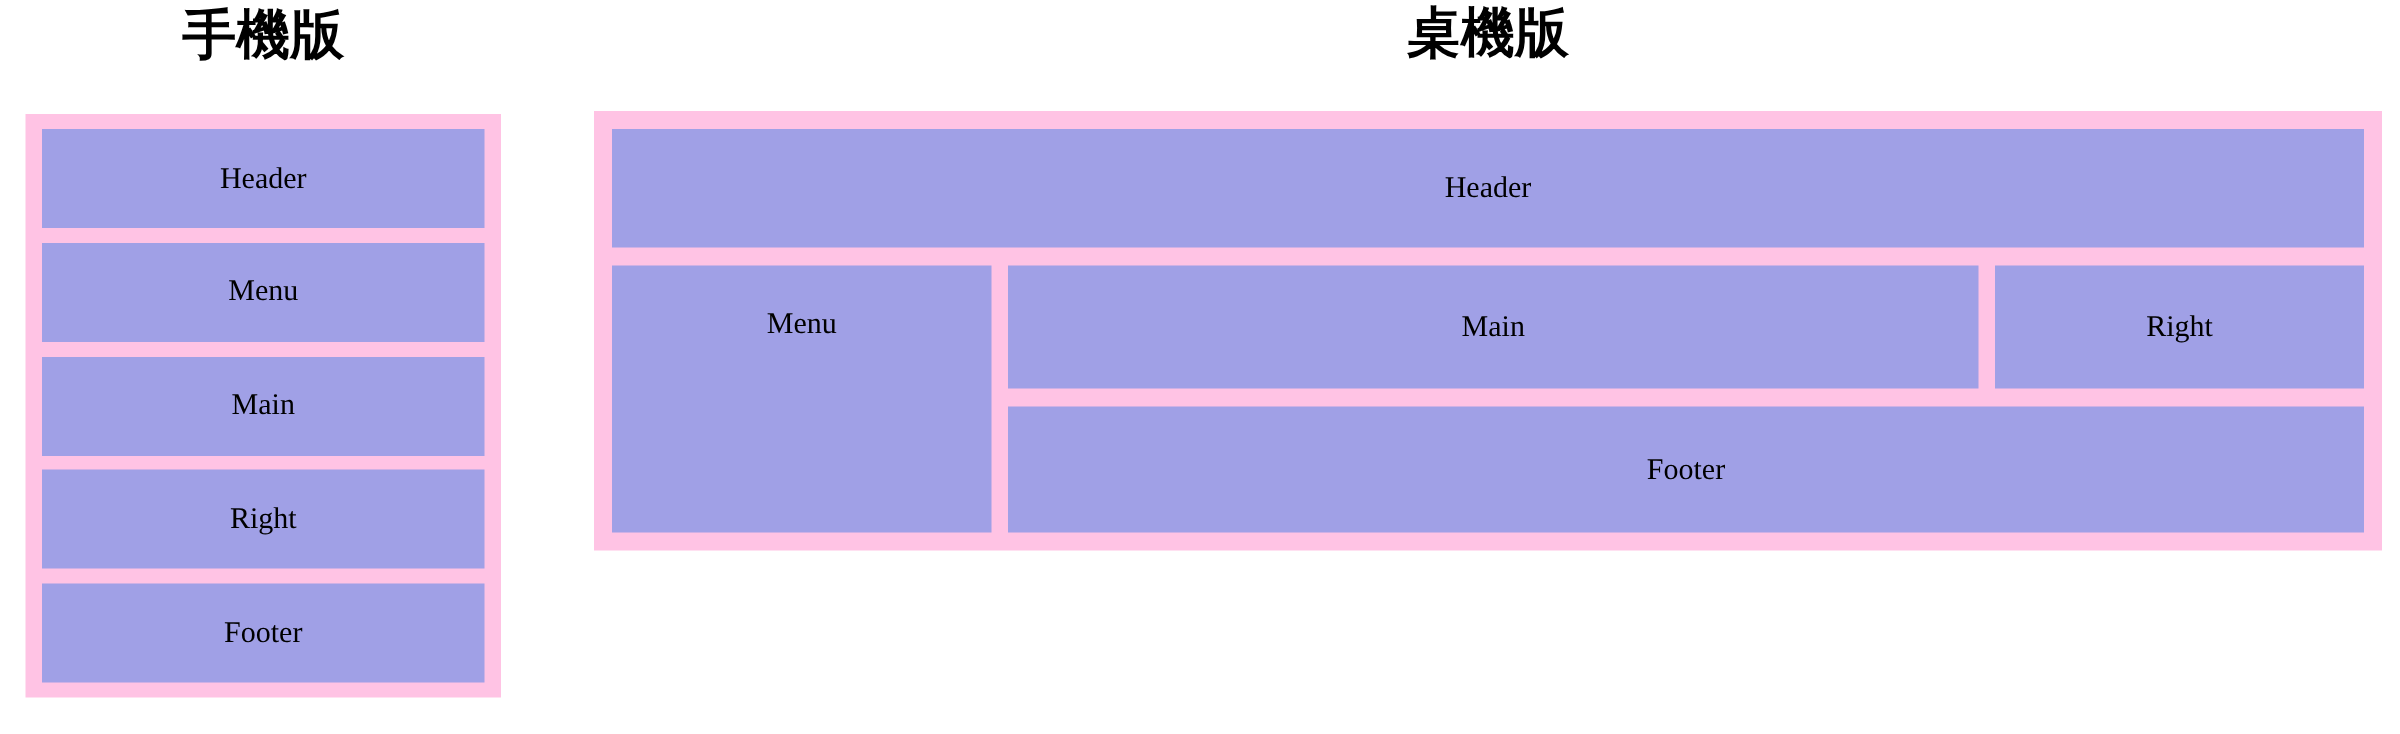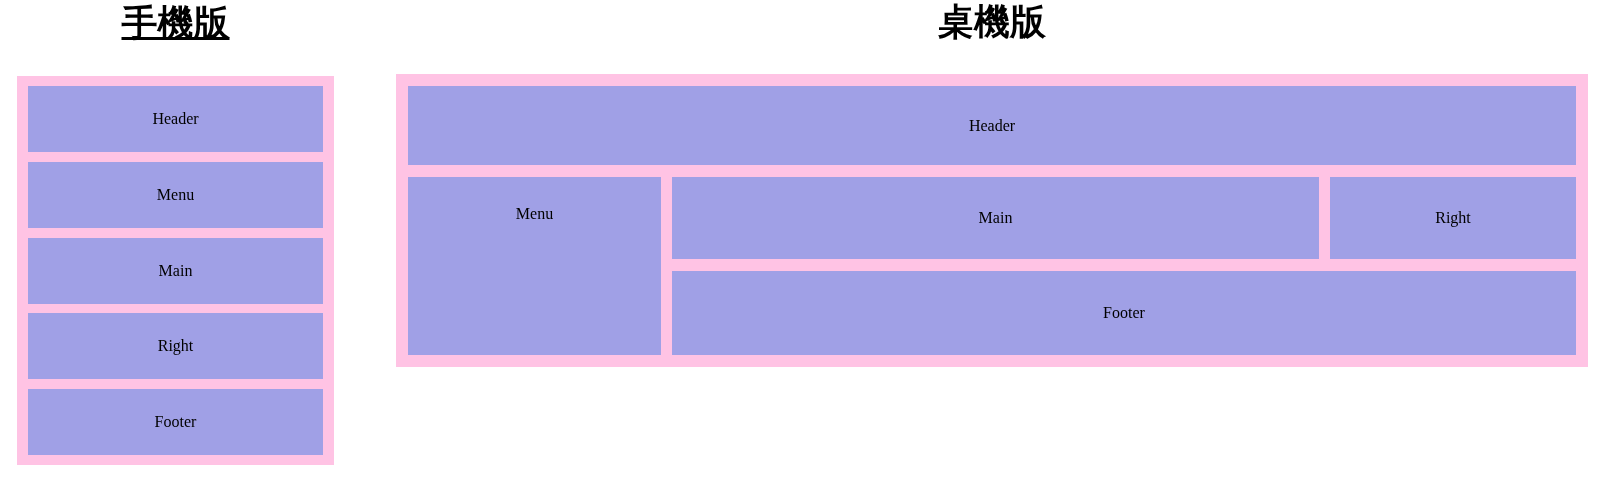--- a/index.html
+++ b/index.html
@@ -19,21 +19,21 @@
     position: absolute;
     top: 2px;
     text-align: center;
     font-family: "Liberation Sans", sans-serif;
     font-weight: bold;
     font-size: 36px;
     line-height: 1.15;
     color: var(--text, #000);
     white-space: nowrap;
   }
-  .title-mobile  { left: 17px;  width: 317px; text-decoration: underline; }
+  .title-mobile  { left: 17px;  width: 317px; }
   .title-desktop { left: 396px; width: 1192px; font-family: Liberation Serif, serif; }
 
   .frame {
     position: absolute;
     background: var(--panel-bg, #ffc3e4);
     box-sizing: border-box;
   }
   .frame-mobile {
     left: 17px; top: 76px;
     width: 317px; height: 389px;
@@ -49,21 +49,21 @@
     display: grid;
     grid-template-columns: 253px 1fr 246px;
     grid-template-rows: 79px 82px 1fr;
     gap: 12px 11px;
   }
   .box {
     background: var(--box-bg, #a0a0e6);
     display: flex;
     align-items: center;
     justify-content: center;
-    font-size: 16px;
+    font-size: 20px;
     color: var(--text, #000);
   }
   .mobile-box { height: 66px; flex: 0 0 auto; }
 
   .d-header { grid-column: 1 / 4; grid-row: 1; }
   .d-menu   { grid-column: 1;     grid-row: 2 / 4; align-items: flex-start; padding-top: 28px; }
   .d-main   { grid-column: 2;     grid-row: 2; }
   .d-right  { grid-column: 3;     grid-row: 2; }
   .d-footer { grid-column: 2 / 4; grid-row: 3; }
 </style>

